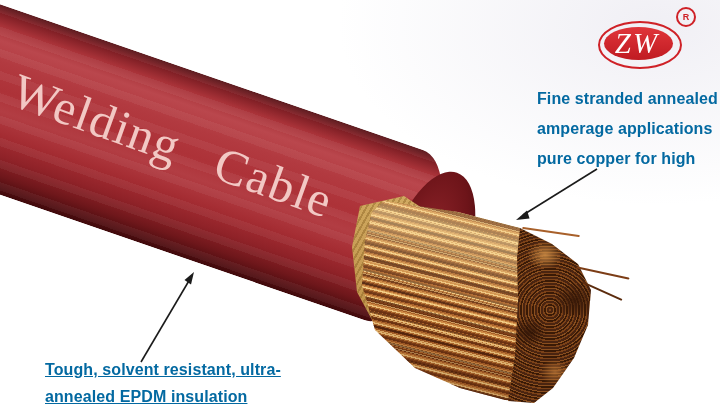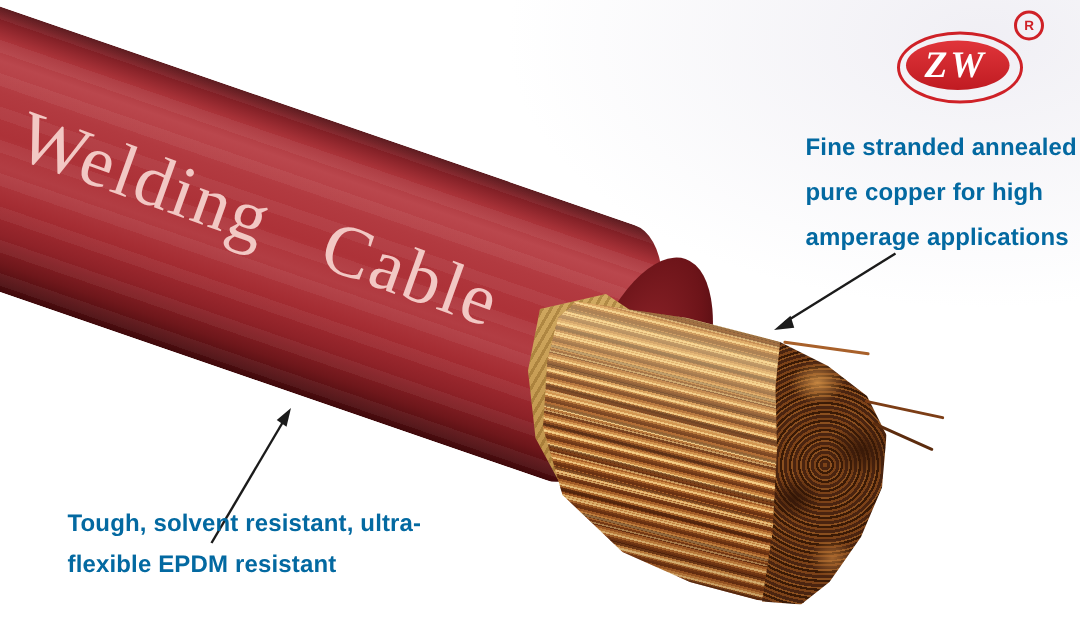--- a/index.html
+++ b/index.html
@@ -62,32 +62,32 @@
                       #8a4f1f 3.5px 4.5px, #3a1a06 4.5px 6px);}
   .flyaway{position:absolute;height:2px;border-radius:1px;background:#7c3d16;}
   .fly1{left:576px;top:272px;width:54px;transform:rotate(12deg);}
   .fly2{left:580px;top:290px;width:44px;transform:rotate(24deg);background:#5c2c0e;}
   .fly3{left:522px;top:231px;width:58px;transform:rotate(8deg);background:#a8602a;}
 
   
   .note{position:absolute;color:#0369a1;font-weight:bold;font-size:16px;letter-spacing:0.1px;}
   .note span{display:block;}
   .note-copper{left:537px;top:84px;line-height:30px;}
-  .note-insulation{left:45px;top:336px;line-height:27px;}
+  .note-insulation{left:45px;top:356px;line-height:27px;text-decoration:underline;}
   .arrows{position:absolute;inset:0;pointer-events:none;}
 
   
   .logo{position:absolute;left:590px;top:4px;width:115px;height:64px;}
   .logo-ring{position:absolute;left:8px;top:17px;width:80px;height:44px;
     border:2px solid #cf2127;border-radius:50%;}
   .logo-oval{position:absolute;left:14px;top:23px;width:69px;height:33px;border-radius:50%;
     background:linear-gradient(180deg,#e0353a,#c01b22);
     display:flex;align-items:center;justify-content:center;}
-  .logo-text{font-family:"Liberation Serif",serif;font-style:italic;font-weight:bold;
-    font-size:25px;color:#ffffff;letter-spacing:2px;line-height:1;padding-right:3px;}
+  .logo-text{font-family:"Liberation Serif",serif;font-style:italic;font-weight:normal;
+    font-size:29px;color:#ffffff;letter-spacing:2px;line-height:1;padding-right:3px;}
   .logo-reg{position:absolute;left:86px;top:3px;width:16px;height:16px;border:2px solid #cf2127;
     border-radius:50%;display:flex;align-items:center;justify-content:center;
     font-size:9px;font-weight:bold;color:#cf2127;font-family:"Liberation Sans",sans-serif;}
 </style>
 </head>
 <body>
 
 <div class="scene">
   <div class="bg-tint"></div>
 
@@ -107,26 +107,26 @@
       <polygon points="516,220 527,210.5 529.5,218.5" fill="#1b1b1b"></polygon>
     </g>
     <g>
       <line x1="141" y1="362" x2="190" y2="279" stroke="#1b1b1b" stroke-width="1.6"></line>
       <polygon points="194,272 191,284.5 184.5,280" fill="#1b1b1b"></polygon>
     </g>
   </svg>
 
   <div class="note note-copper">
     <span>Fine stranded annealed</span>
+    <span>amperage applications</span>
     <span>pure copper for high</span>
-    <span>amperage applications</span>
   </div>
   <div class="note note-insulation">
     <span>Tough, solvent resistant, ultra-</span>
-    <span>flexible EPDM resistant</span>
+    <span>annealed EPDM insulation</span>
   </div>
 
   <div class="logo">
     <div class="logo-ring"></div>
     <div class="logo-oval">
       <span class="logo-text">ZW</span>
     </div>
     <div class="logo-reg">R</div>
   </div>
 </div>

